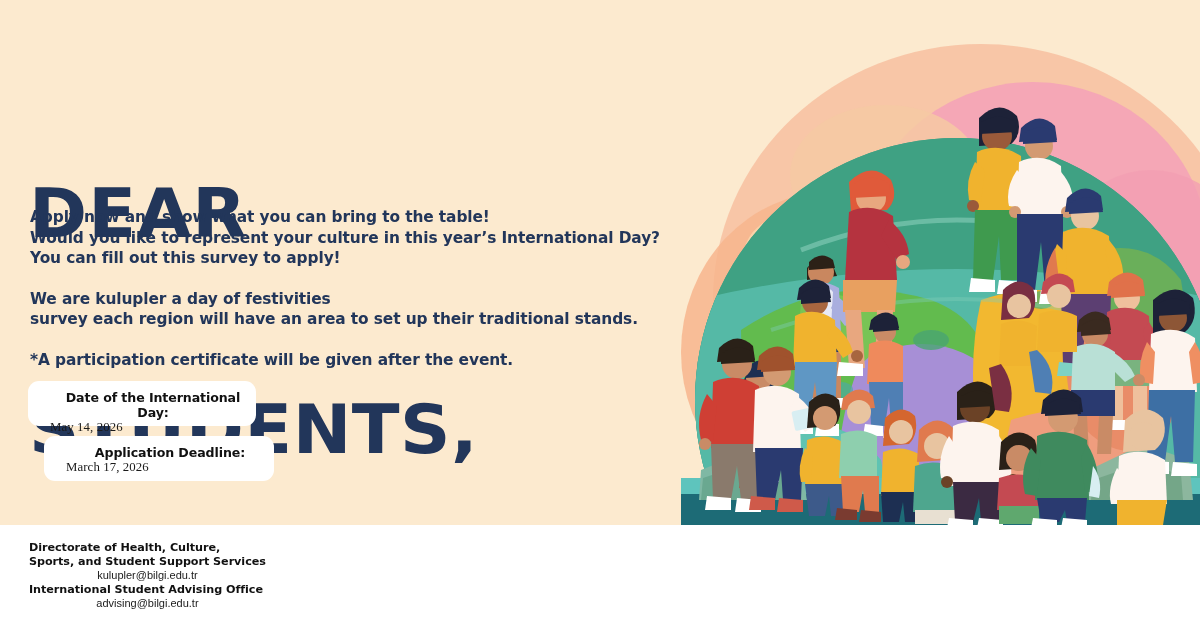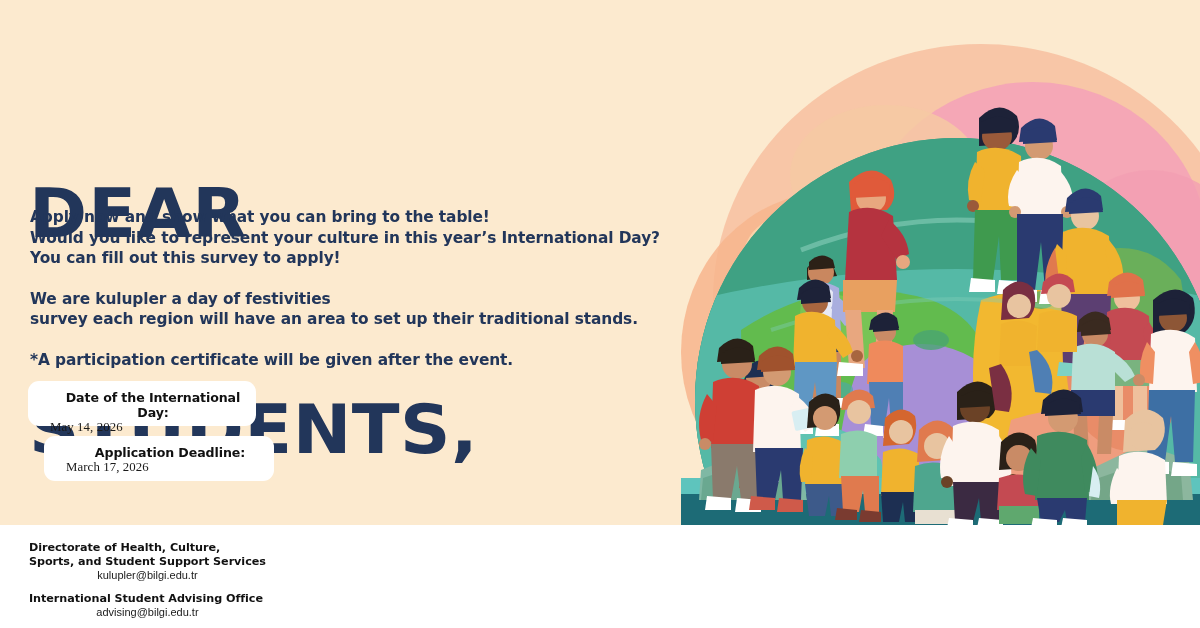--- a/index.html
+++ b/index.html
@@ -105,21 +105,21 @@
 
   
   .footer {
     position: absolute; left: 0; top: 525px;
     width: 1200px; height: 103px;
     background: #ffffff;
   }
   .footer-contacts {
     position: absolute; left: 29px; top: 16px;
   }
-  .contact-block { margin-bottom: 9px; }
+  .contact-block { }
   .contact-block:last-child { margin-bottom: 12px; }
   .contact-name {
     display: block;
     color: #111111;
     font-family: "DejaVu Sans", sans-serif;
     font-weight: 700;
     font-size: 11.2px;
     line-height: 13.6px;
     letter-spacing: -0.05px;
   }

